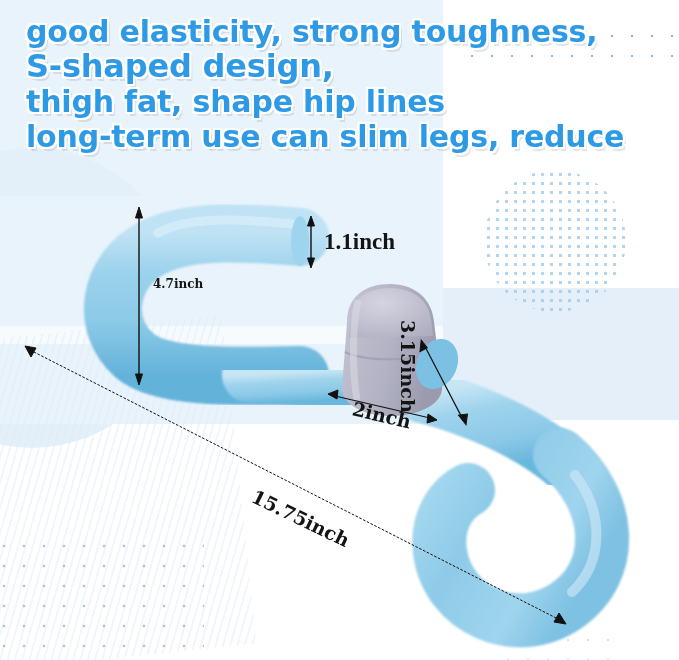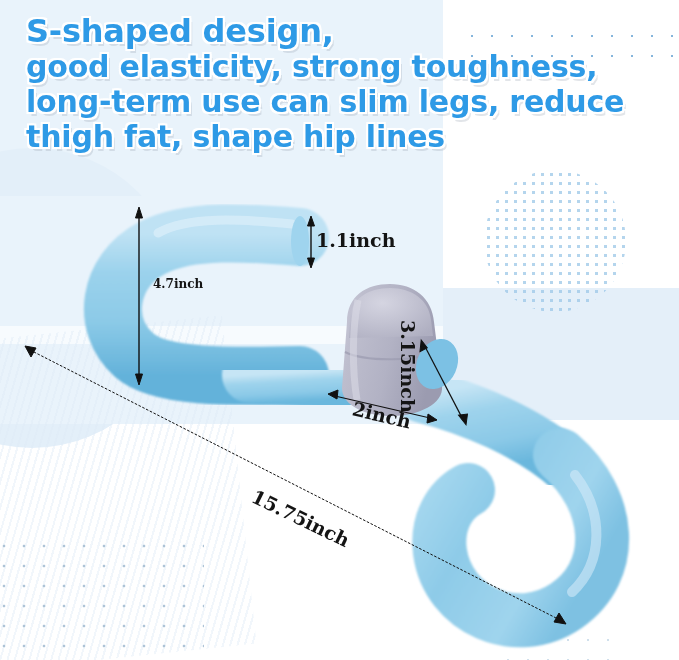--- a/index.html
+++ b/index.html
@@ -95,21 +95,21 @@
   
   #product{position:absolute;left:0;top:0;}
   
   .mlabel{
     position:absolute;
     font-family:"DejaVu Serif",serif;
     font-weight:bold;
     color:#141414;
     white-space:nowrap;
   }
-  #lbl-11{left:316px;top:229px;font-size:19px;}
+  #lbl-11{left:324px;top:229px;font-size:23px;font-family:Liberation Serif, serif;}
   #lbl-47{left:153px;top:277px;font-size:12px;}
   #lbl-2{left:352px;top:404px;font-size:19px;transform:rotate(13deg);}
   #lbl-315{left:419px;top:320px;font-size:19px;transform:rotate(90deg);transform-origin:left top;}
   #lbl-1575{left:258px;top:485px;font-size:19px;transform:rotate(26deg);transform-origin:left top;}
 </style>
 </head>
 <body>
 
 <div id="stage">
 
@@ -120,24 +120,24 @@
   <div class="panel" id="bg-lower-left"></div>
   <div class="panel" id="bg-right-band"></div>
   <div class="panel" id="bg-swoosh"></div>
 
   <div class="dots" id="dots-top-right"></div>
   <div class="dots" id="dots-circle"></div>
   <div class="dots" id="dots-bottom-left"></div>
   <div class="dots" id="dots-bottom-right"></div>
 
   <div id="headline">
+    <span class="ln">good elasticity, strong toughness,</span>
     <span class="ln ln1">S-shaped design,</span>
-    <span class="ln">good elasticity, strong toughness,</span>
+    <span class="ln">thigh fat, shape hip lines</span>
     <span class="ln">long-term use can slim legs, reduce</span>
-    <span class="ln">thigh fat, shape hip lines</span>
   </div>
 
   <svg id="product" width="679" height="660" viewBox="0 0 679 660">
     <defs>
       <linearGradient id="tubeTop" x1="0" y1="0" x2="0" y2="1">
         <stop offset="0%" stop-color="#bfe2f4"></stop>
         <stop offset="28%" stop-color="#9bd2ec"></stop>
         <stop offset="62%" stop-color="#8ccae7"></stop>
         <stop offset="100%" stop-color="#63b2da"></stop>
       </linearGradient>

